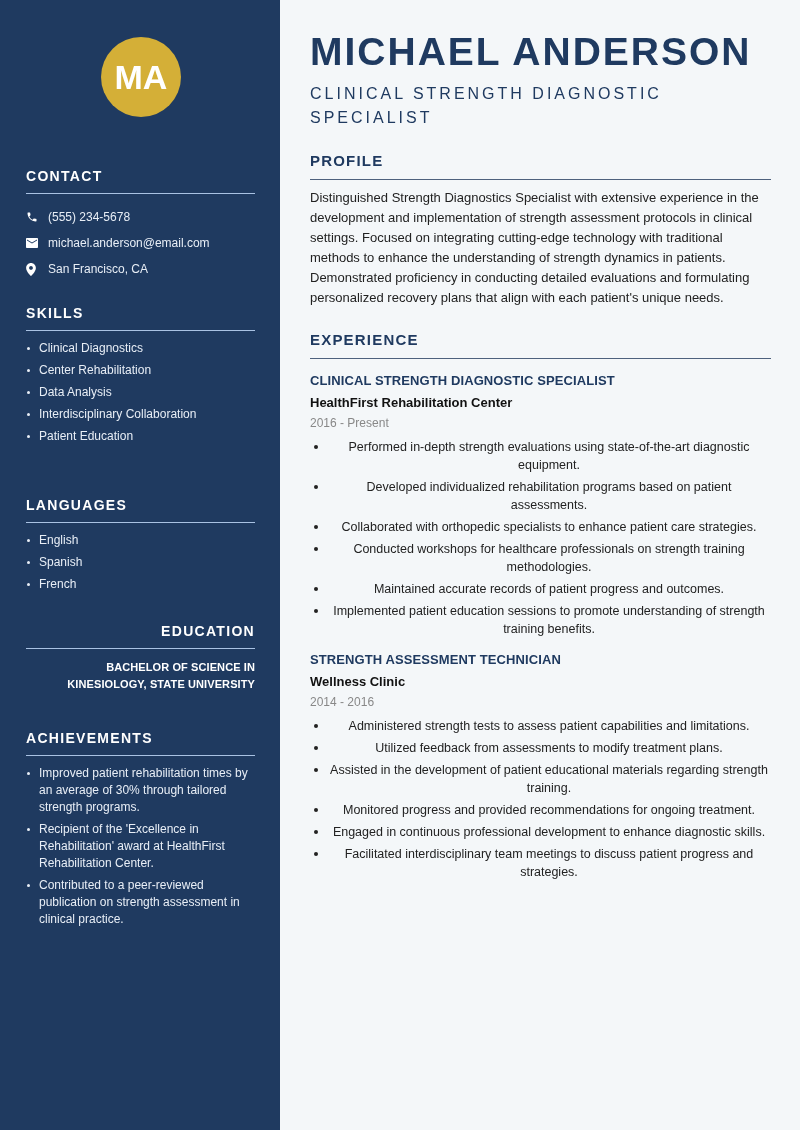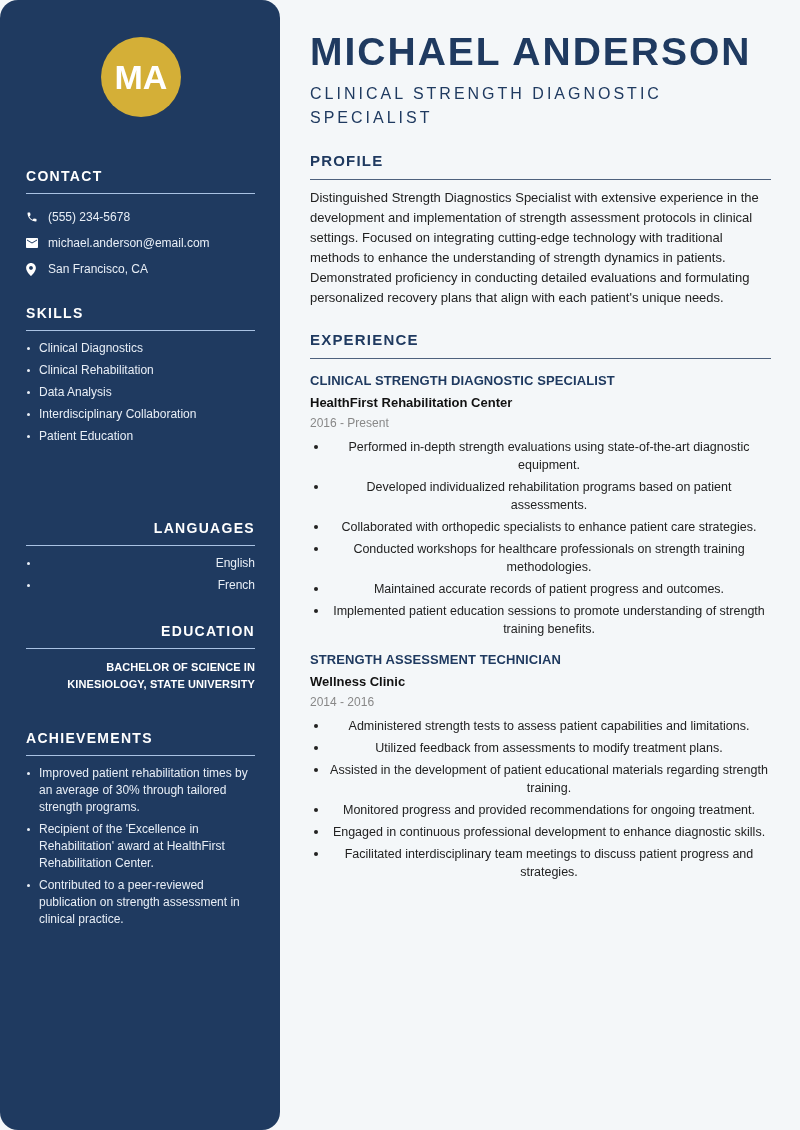--- a/index.html
+++ b/index.html
@@ -9,21 +9,20 @@
       background: #f4f7f9;
       position: relative;
       overflow: hidden;
     }
     .sidebar {
       position: absolute; left: 0; top: 0;
       width: 280px; height: 1130px;
       background: #1f3a60;
       color: #ffffff;
       padding: 0 13px;
-      border-radius: 18px;
     }
     .avatar {
       position: absolute; left: 101px; top: 37px;
       width: 80px; height: 80px; border-radius: 50%;
       background: #d4af37;
       display: flex; align-items: center; justify-content: center;
       color: #ffffff; font-weight: bold; font-size: 34px;
       letter-spacing: 0px;
     }
     .side-section { position: absolute; left: 26px; width: 229px; }
@@ -125,31 +124,32 @@
         </span>
         <span>San Francisco, CA</span>
       </div>
     </div>
   </section>
 
   <section class="side-section" style="top:305px;">
     <h2 class="side-title">SKILLS</h2>
     <ul class="bul-list">
       <li>Clinical Diagnostics</li>
-      <li>Clinical Rehabilitation</li>
+      <li>Center Rehabilitation</li>
       <li>Data Analysis</li>
       <li>Interdisciplinary Collaboration</li>
       <li>Patient Education</li>
     </ul>
   </section>
 
-  <section class="side-section" style="top:520px;text-align:right;">
+  <section class="side-section" style="top:497px;">
     <h2 class="side-title">LANGUAGES</h2>
     <ul class="bul-list">
       <li>English</li>
+      <li>Spanish</li>
       <li>French</li>
     </ul>
   </section>
 
   <section class="side-section" style="top:623px;text-align:right;">
     <h2 class="side-title">EDUCATION</h2>
     <div class="edu-text">BACHELOR OF SCIENCE IN KINESIOLOGY, STATE UNIVERSITY</div>
   </section>
 
   <section class="side-section" style="top:730px;">

